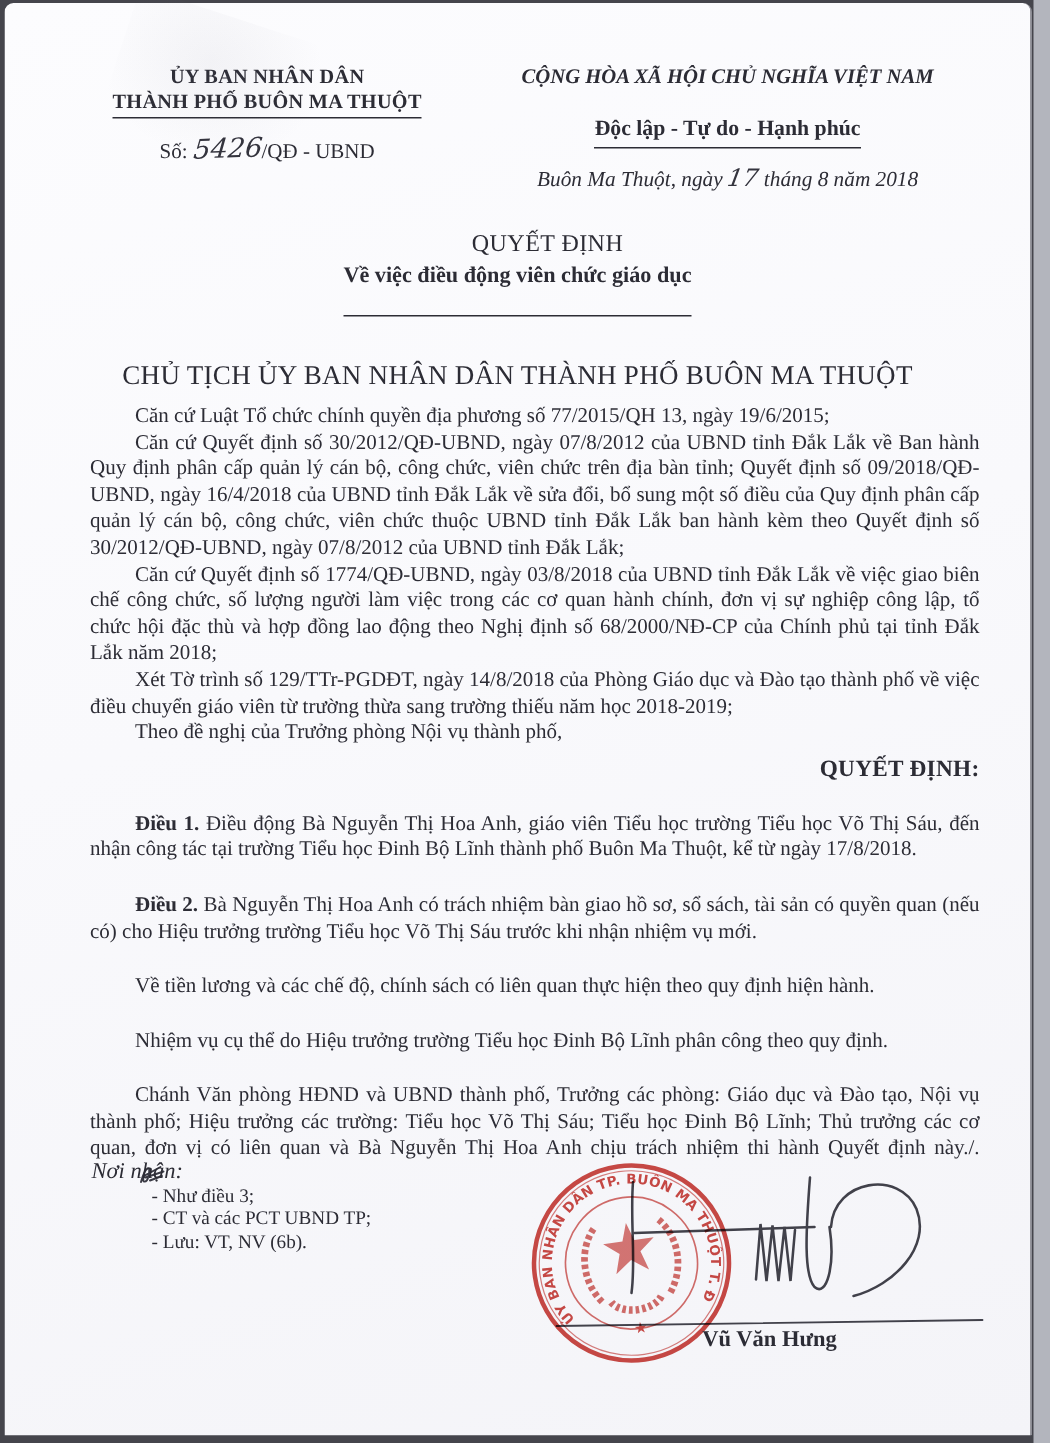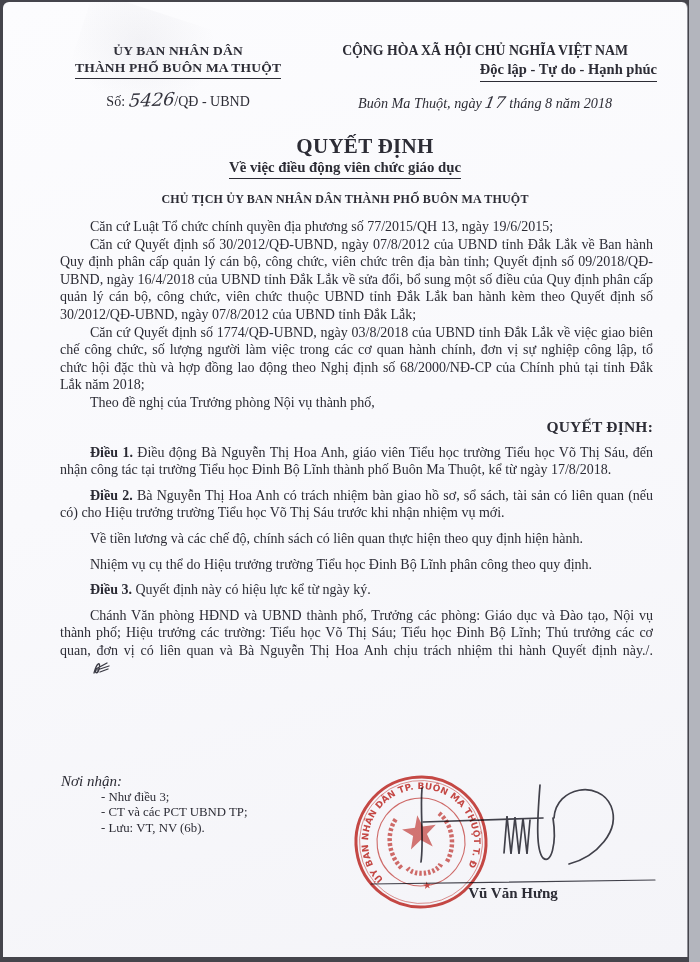--- a/index.html
+++ b/index.html
@@ -19,37 +19,37 @@
   .crease{position:absolute;left:70px;top:10px;width:150px;height:110px;
     background:radial-gradient(ellipse at 40% 30%,rgba(120,120,140,0.07),rgba(0,0,0,0) 60%);
     transform:rotate(18deg);}
   
   .doc-header{display:flex;padding:40px 30px 0 40px;}
   .hdr-left{width:44%;text-align:center;}
   .hdr-right{width:56%;text-align:center;}
   .hl1{font-weight:bold;font-size:13.5px;line-height:17px;letter-spacing:.2px;}
   .hl2{font-weight:bold;font-size:13.5px;line-height:17px;letter-spacing:.2px;}
   .hl2 span,.hr2 span{display:inline-block;border-bottom:1.2px solid #2c2c35;padding-bottom:2px;}
-  .hr1{font-weight:bold;font-size:13.8px;line-height:17px;}
-  .hr2{font-weight:bold;font-size:14.5px;line-height:19px;margin-top:1px;text-align:right;}
+  .hr1{font-weight:bold;font-size:13.8px;line-height:17px;font-style:italic;}
+  .hr2{font-weight:bold;font-size:14.5px;line-height:19px;margin-top:18px;}
   .doc-number{margin-top:15px;font-size:14px;}
   .hand{font-family:"DejaVu Serif",serif;font-style:italic;display:inline-block;
     transform:skewX(-7deg) rotate(-2deg);font-size:18px;color:#34343e;line-height:10px;}
   .hand-day{font-size:16px;transform:skewX(-10deg);}
   .date-line{margin-top:13px;font-style:italic;font-size:14.2px;}
   
   .title-block{text-align:center;margin-top:24px;}
-  .t1{font-weight:bold;font-size:21px;line-height:20px;letter-spacing:.3px;padding-left:40px;}
+  .t1{font-weight:normal;font-size:16px;line-height:20px;letter-spacing:.3px;padding-left:40px;}
   .t2{font-weight:bold;font-size:14.8px;line-height:19px;margin-top:2px;}
-  .t2 span{display:inline-block;border-bottom:1.2px solid #2c2c35;padding-bottom:1px;}
-  .t3{font-weight:bold;font-size:12px;line-height:20px;margin-top:10px;letter-spacing:.2px;}
+  .t2 span{display:inline-block;border-bottom:1.2px solid #2c2c35;padding-bottom:16px;}
+  .t3{font-weight:normal;font-size:18px;line-height:20px;margin-top:29px;letter-spacing:.2px;}
   
   .content{padding:9px 34px 0 57px;}
   .content p{margin:0;font-size:14px;line-height:17.6px;text-align:justify;text-indent:30px;}
-  .content p.art{margin-top:8px;}
+  .content p.art{margin-top:19px;}
   .dec-head{text-align:right;font-weight:bold;font-size:15.5px;line-height:19px;margin:5px 0 4px 0;letter-spacing:.2px;}
   b.lbl{font-weight:bold;}
   .paraph{display:inline-block;vertical-align:-3px;margin-left:1px;}
   
   .footer{position:absolute;left:0;right:0;top:746px;height:209px;}
   .recipients{position:absolute;left:58px;top:13px;}
   .rc-head{font-weight:normal;font-style:italic;font-size:15px;line-height:17px;margin-top:12px;}
   .rc-item{font-size:12.8px;line-height:15.4px;margin-left:40px;}
   .sig-titles{position:absolute;left:352px;width:300px;top:4px;text-align:center;
     font-weight:bold;font-size:15.2px;line-height:20px;letter-spacing:.3px;}
@@ -89,29 +89,29 @@
   <div class="title-block">
     <div class="t1">QUYẾT ĐỊNH</div>
     <div class="t2"><span>Về việc điều động viên chức giáo dục</span></div>
     <div class="t3">CHỦ TỊCH ỦY BAN NHÂN DÂN THÀNH PHỐ BUÔN MA THUỘT</div>
   </div>
 
   <div class="content">
     <p>Căn cứ Luật Tổ chức chính quyền địa phương số 77/2015/QH 13, ngày 19/6/2015;</p>
     <p>Căn cứ Quyết định số 30/2012/QĐ-UBND, ngày 07/8/2012 của UBND tỉnh Đắk Lắk về Ban hành Quy định phân cấp quản lý cán bộ, công chức, viên chức trên địa bàn tỉnh; Quyết định số 09/2018/QĐ-UBND, ngày 16/4/2018 của UBND tỉnh Đắk Lắk về sửa đổi, bổ sung một số điều của Quy định phân cấp quản lý cán bộ, công chức, viên chức thuộc UBND tỉnh Đắk Lắk ban hành kèm theo Quyết định số 30/2012/QĐ-UBND, ngày 07/8/2012 của UBND tỉnh Đắk Lắk;</p>
     <p>Căn cứ Quyết định số 1774/QĐ-UBND, ngày 03/8/2018 của UBND tỉnh Đắk Lắk về việc giao biên chế công chức, số lượng người làm việc trong các cơ quan hành chính, đơn vị sự nghiệp công lập, tổ chức hội đặc thù và hợp đồng lao động theo Nghị định số 68/2000/NĐ-CP của Chính phủ tại tỉnh Đắk Lắk năm 2018;</p>
+    <p>Xét Tờ trình số 129/TTr-PGDĐT, ngày 14/8/2018 của Phòng Giáo dục và Đào tạo thành phố về việc điều chuyển giáo viên từ trường thừa sang trường thiếu năm học 2018-2019;</p>
     <p>Theo đề nghị của Trưởng phòng Nội vụ thành phố,</p>
 
     <div class="dec-head">QUYẾT ĐỊNH:</div>
 
     <p class="art"><b class="lbl">Điều 1.</b><span> Điều động Bà Nguyễn Thị Hoa Anh, giáo viên Tiểu học trường Tiểu học Võ Thị Sáu, đến nhận công tác tại trường Tiểu học Đinh Bộ Lĩnh thành phố Buôn Ma Thuột, kể từ ngày 17/8/2018.</span></p>
-    <p class="art"><b class="lbl">Điều 2.</b><span> Bà Nguyễn Thị Hoa Anh có trách nhiệm bàn giao hồ sơ, sổ sách, tài sản có liên quan (nếu có) cho Hiệu trưởng trường Tiểu học Võ Thị Sáu trước khi nhận nhiệm vụ mới.</span></p>
+    <p class="art"><b class="lbl">Điều 2.</b><span> Bà Nguyễn Thị Hoa Anh có trách nhiệm bàn giao hồ sơ, sổ sách, tài sản có quyền quan (nếu có) cho Hiệu trưởng trường Tiểu học Võ Thị Sáu trước khi nhận nhiệm vụ mới.</span></p>
     <p class="art">Về tiền lương và các chế độ, chính sách có liên quan thực hiện theo quy định hiện hành.</p>
     <p class="art">Nhiệm vụ cụ thể do Hiệu trưởng trường Tiểu học Đinh Bộ Lĩnh phân công theo quy định.</p>
-    <p class="art"><b class="lbl">Điều 3.</b><span> Quyết định này có hiệu lực kể từ ngày ký.</span></p>
     <p class="art"><span>Chánh Văn phòng HĐND và UBND thành phố, Trưởng các phòng: Giáo dục và Đào tạo, Nội vụ thành phố; Hiệu trưởng các trường: Tiểu học Võ Thị Sáu; Tiểu học Đinh Bộ Lĩnh; Thủ trưởng các cơ quan, đơn vị có liên quan và Bà Nguyễn Thị Hoa Anh chịu trách nhiệm thi hành Quyết định này./.</span><span class="paraph"><svg width="22" height="15" viewBox="0 0 22 15">
             <path d="M3,13 C6,2 10,1 8,9 C7,14 3,14 5,9 L16,3 M6,10 L18,6 M9,12 L17,9" fill="none" stroke="#3a3a44" stroke-width="1.3" stroke-linecap="round"></path>
           </svg></span></p>
   </div>
 
   <div class="footer">
 
     <div class="recipients">
       <div class="rc-head">Nơi nhận:</div>
       <div class="rc-item">- Như điều 3;</div>

